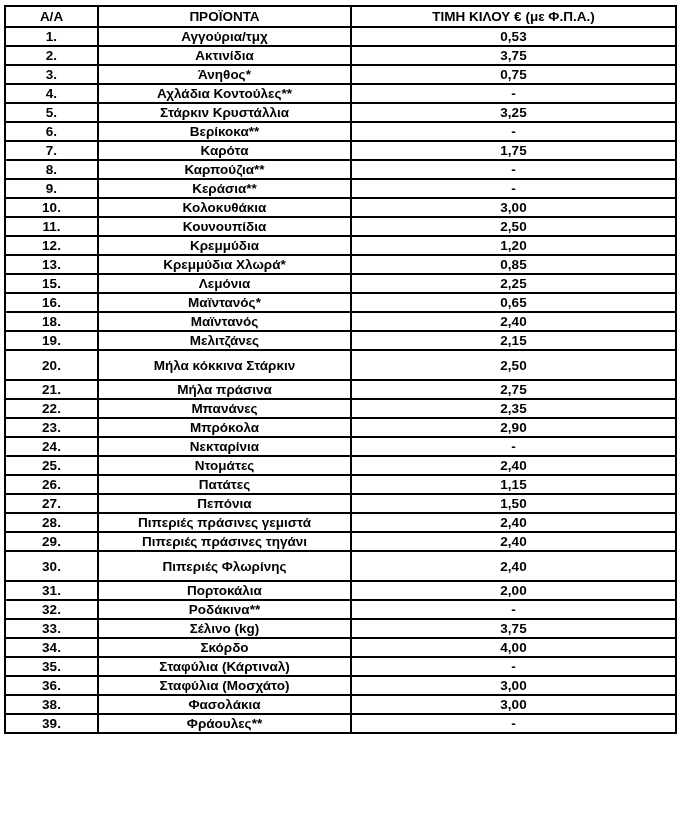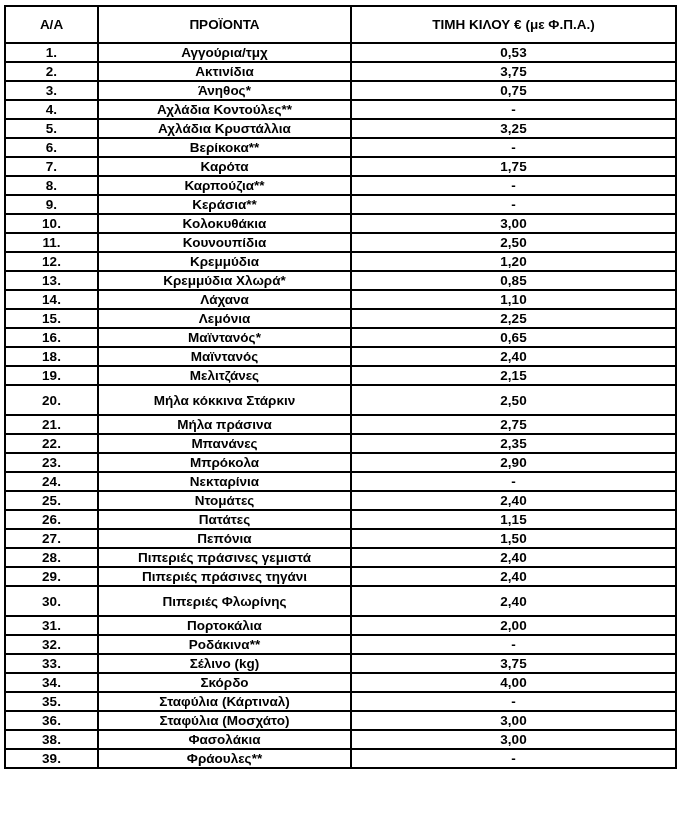--- a/index.html
+++ b/index.html
@@ -26,21 +26,21 @@
     color: #000000;
     text-align: center;
     vertical-align: middle;
     padding: 0 2px;
     overflow: hidden;
     white-space: nowrap;
   }
   col.c-num     { width: 93px; }
   col.c-product { width: 253px; }
   col.c-price   { width: 325px; }
-  thead tr      { height: 37px; border-radius: 10px; }
+  thead tr      { height: 21px; border-radius: 10px; }
   tbody tr.row  { height: 19px; }
   tbody tr.row.tall { height: 30px; padding-left: 11px; }
 </style>
 </head>
 <body>
 
 <table class="price-table">
   <colgroup>
     <col class="c-num">
     <col class="c-product">
@@ -69,21 +69,21 @@
         <td>Άνηθος*</td>
         <td>0,75</td>
       </tr>
       <tr class="row">
         <td>4.</td>
         <td>Αχλάδια Κοντούλες**</td>
         <td>-</td>
       </tr>
       <tr class="row">
         <td>5.</td>
-        <td>Αχλάδια Κρυστάλλια</td>
+        <td>Στάρκιν Κρυστάλλια</td>
         <td>3,25</td>
       </tr>
       <tr class="row">
         <td>6.</td>
         <td>Βερίκοκα**</td>
         <td>-</td>
       </tr>
       <tr class="row">
         <td>7.</td>
         <td>Καρότα</td>
@@ -111,25 +111,20 @@
       </tr>
       <tr class="row">
         <td>12.</td>
         <td>Κρεμμύδια</td>
         <td>1,20</td>
       </tr>
       <tr class="row">
         <td>13.</td>
         <td>Κρεμμύδια Χλωρά*</td>
         <td>0,85</td>
-      </tr>
-      <tr class="row">
-        <td>14.</td>
-        <td>Λάχανα</td>
-        <td>1,10</td>
       </tr>
       <tr class="row">
         <td>15.</td>
         <td>Λεμόνια</td>
         <td>2,25</td>
       </tr>
       <tr class="row">
         <td>16.</td>
         <td>Μαϊντανός*</td>
         <td>0,65</td>

